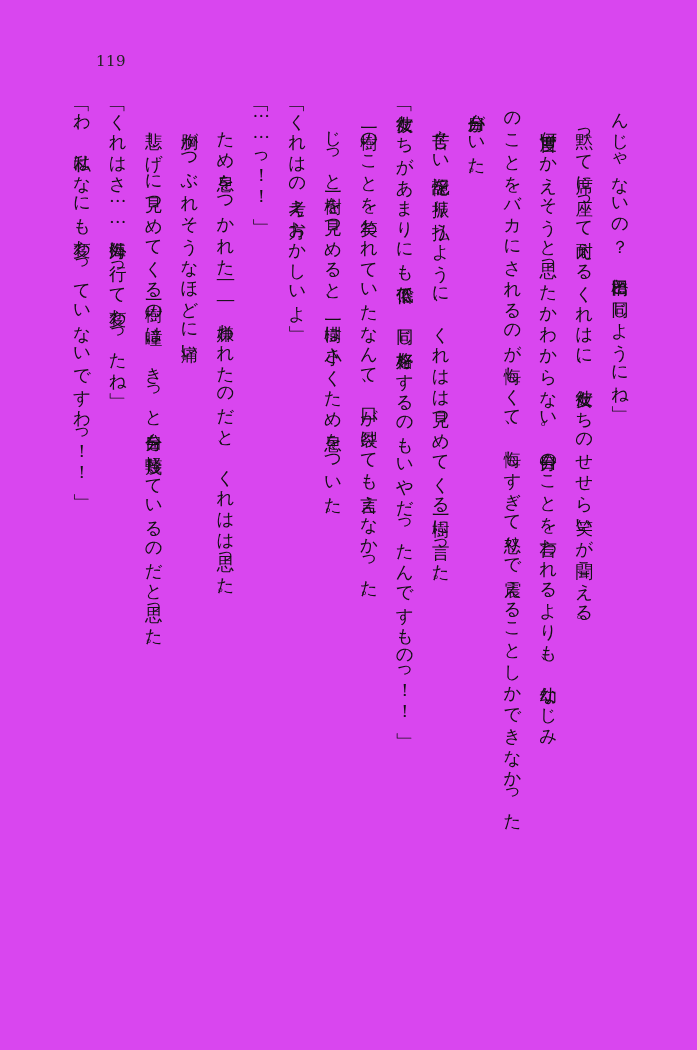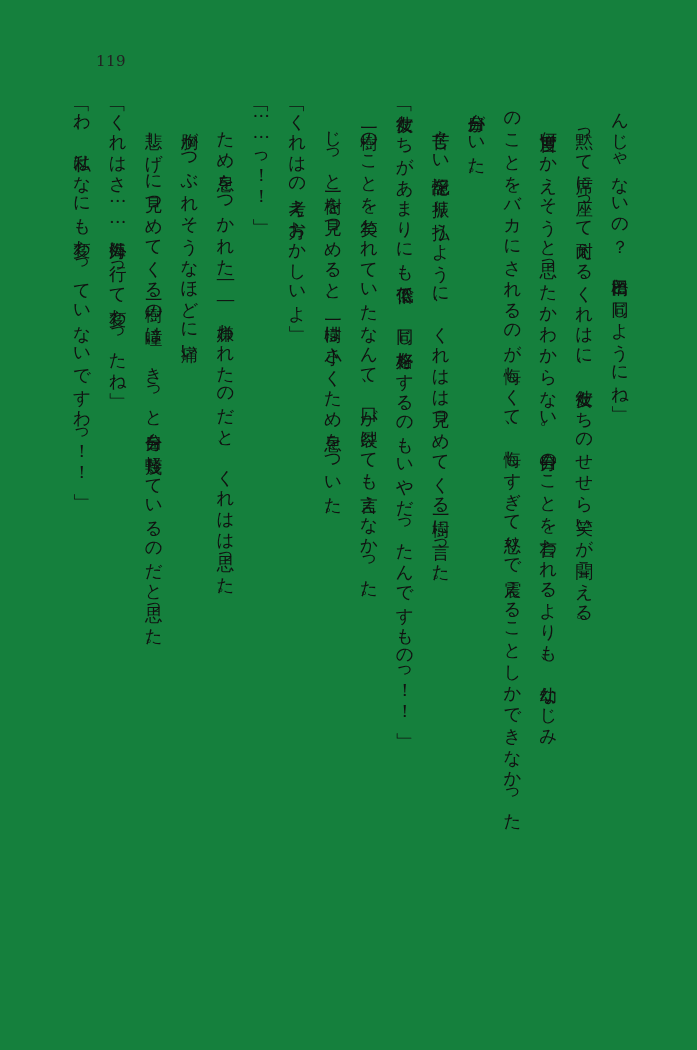--- a/index.html
+++ b/index.html
@@ -11,21 +11,21 @@
     width: 697px;
     height: 1050px;
     position: relative;
     font-family: "DejaVu Serif", "Liberation Serif", serif;
     color: #1a1a1a;
     overflow: hidden;
   }
   .page {
     position: absolute;
     inset: 0;
-    background: #15803d;
+    background: #d946ef;
   }
   .page-number {
     position: absolute;
     top: 52px;
     left: 96px;
     font-size: 15px;
     letter-spacing: 0.5px;
     color: #222;
     font-family: "DejaVu Serif", "Liberation Serif", serif;
   }

